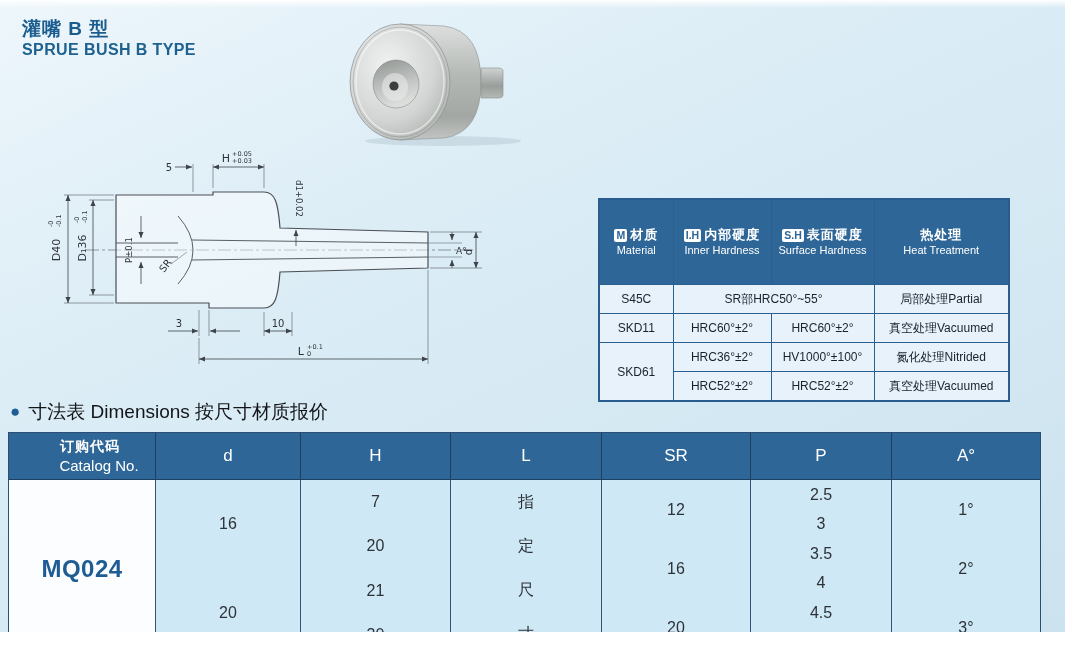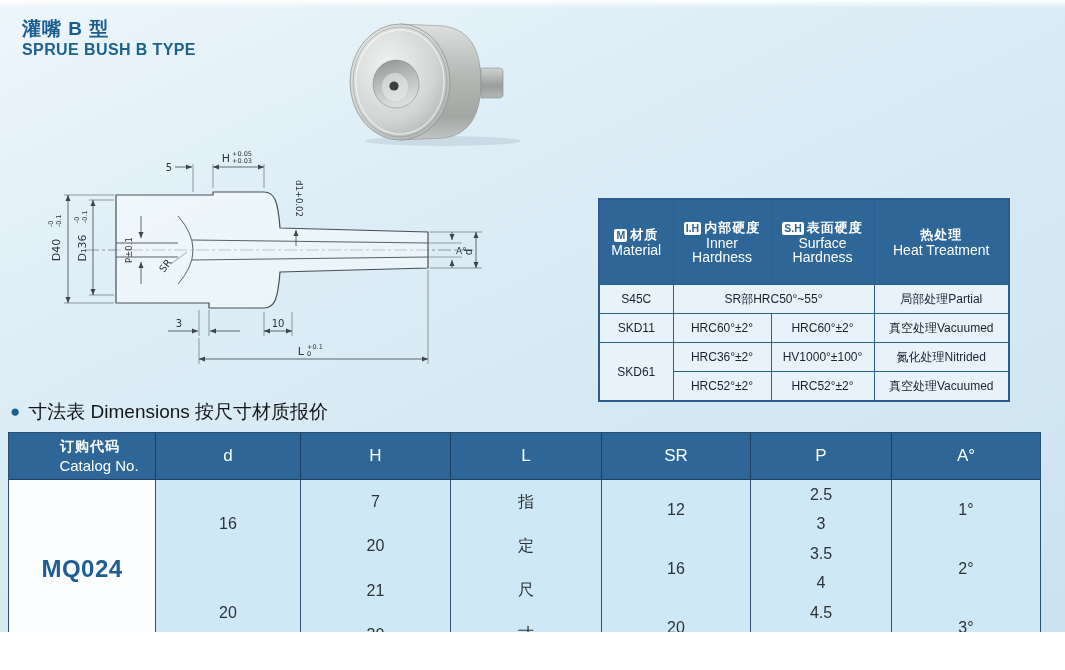--- a/index.html
+++ b/index.html
@@ -19,21 +19,21 @@
   .drawing{position:absolute;left:28px;top:140px;width:470px;height:258px;}
   .drawing text{font-family:"DejaVu Sans","Liberation Sans",sans-serif;fill:#2e3338;}
   
   .mat{position:absolute;left:598px;top:198px;border-collapse:collapse;background:#e7f2fa;
     font-size:12px;color:#19222e;table-layout:fixed;}
   .mat,.mat th,.mat td{border:1px solid #2a5f93;}
   .mat{border:2px solid #295d90;}
   .mat th{background:#2d6697;color:#fff;font-weight:normal;height:52px;padding:16px 3px;}
   .mat td{height:26px;text-align:center;padding:1px 2px;white-space:nowrap;margin-top:28px;}
   .mat .hl1{font-size:13px;font-weight:bold;letter-spacing:1px;line-height:16px;}
-  .mat .hl2{font-size:14px;line-height:14px;}
+  .mat .hl2{font-size:11px;line-height:14px;}
   .badge{display:inline-block;background:#ffffff;color:#2d6697;font-weight:bold;
     font-size:10.5px;line-height:13px;padding:0 2px;border-radius:2px;margin-right:3px;letter-spacing:0;}
   
   .sect{position:absolute;left:10px;top:399px;display:flex;align-items:center;font-size:19px;color:#141518;}
   .sect .dot{color:#1e5c94;font-size:17px;margin-right:8px;}
   
   .dims{position:absolute;left:8px;top:432px;width:1031px;border:1px solid #2b4e74;border-bottom:2px solid #1d2d44;}
   .dims .hrow,.dims .brow{display:grid;grid-template-columns:147px 145px 150px 151px 149px 141px 148px;}
   .dims .hcell{background:#2d6697;color:#fff;height:46px;display:flex;flex-direction:column;
     align-items:center;justify-content:center;font-size:17px;border-right:1px solid #1c3f63;line-height:20px;}

